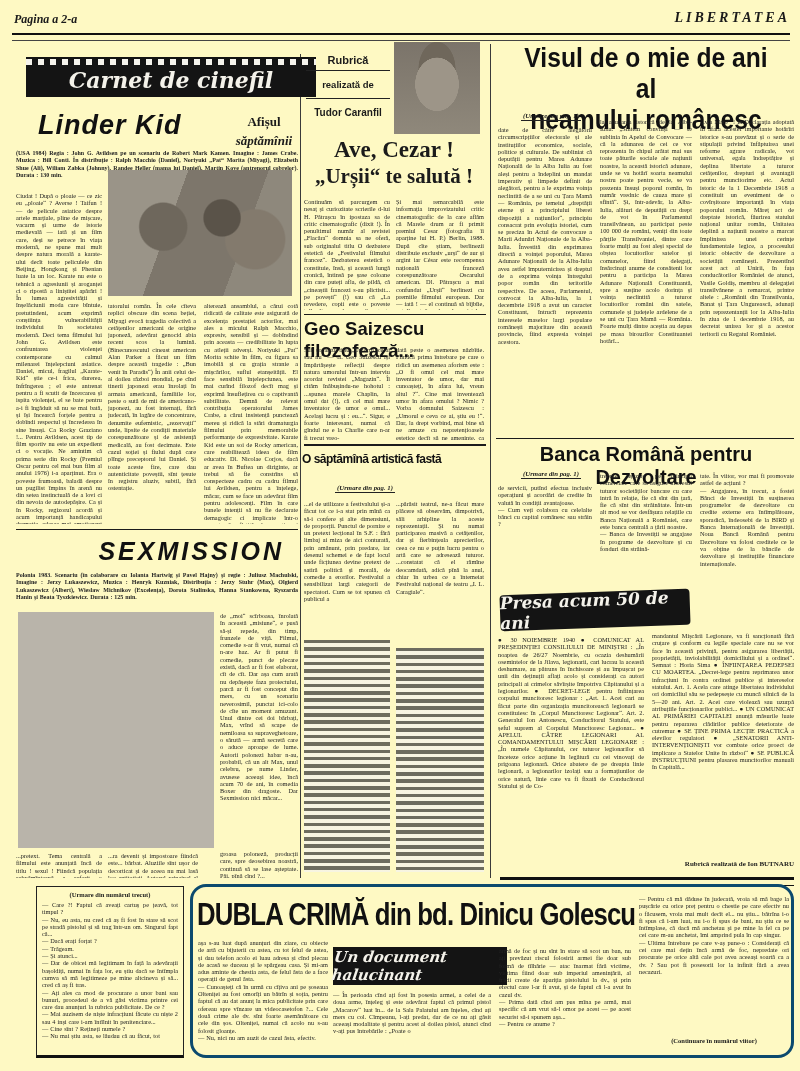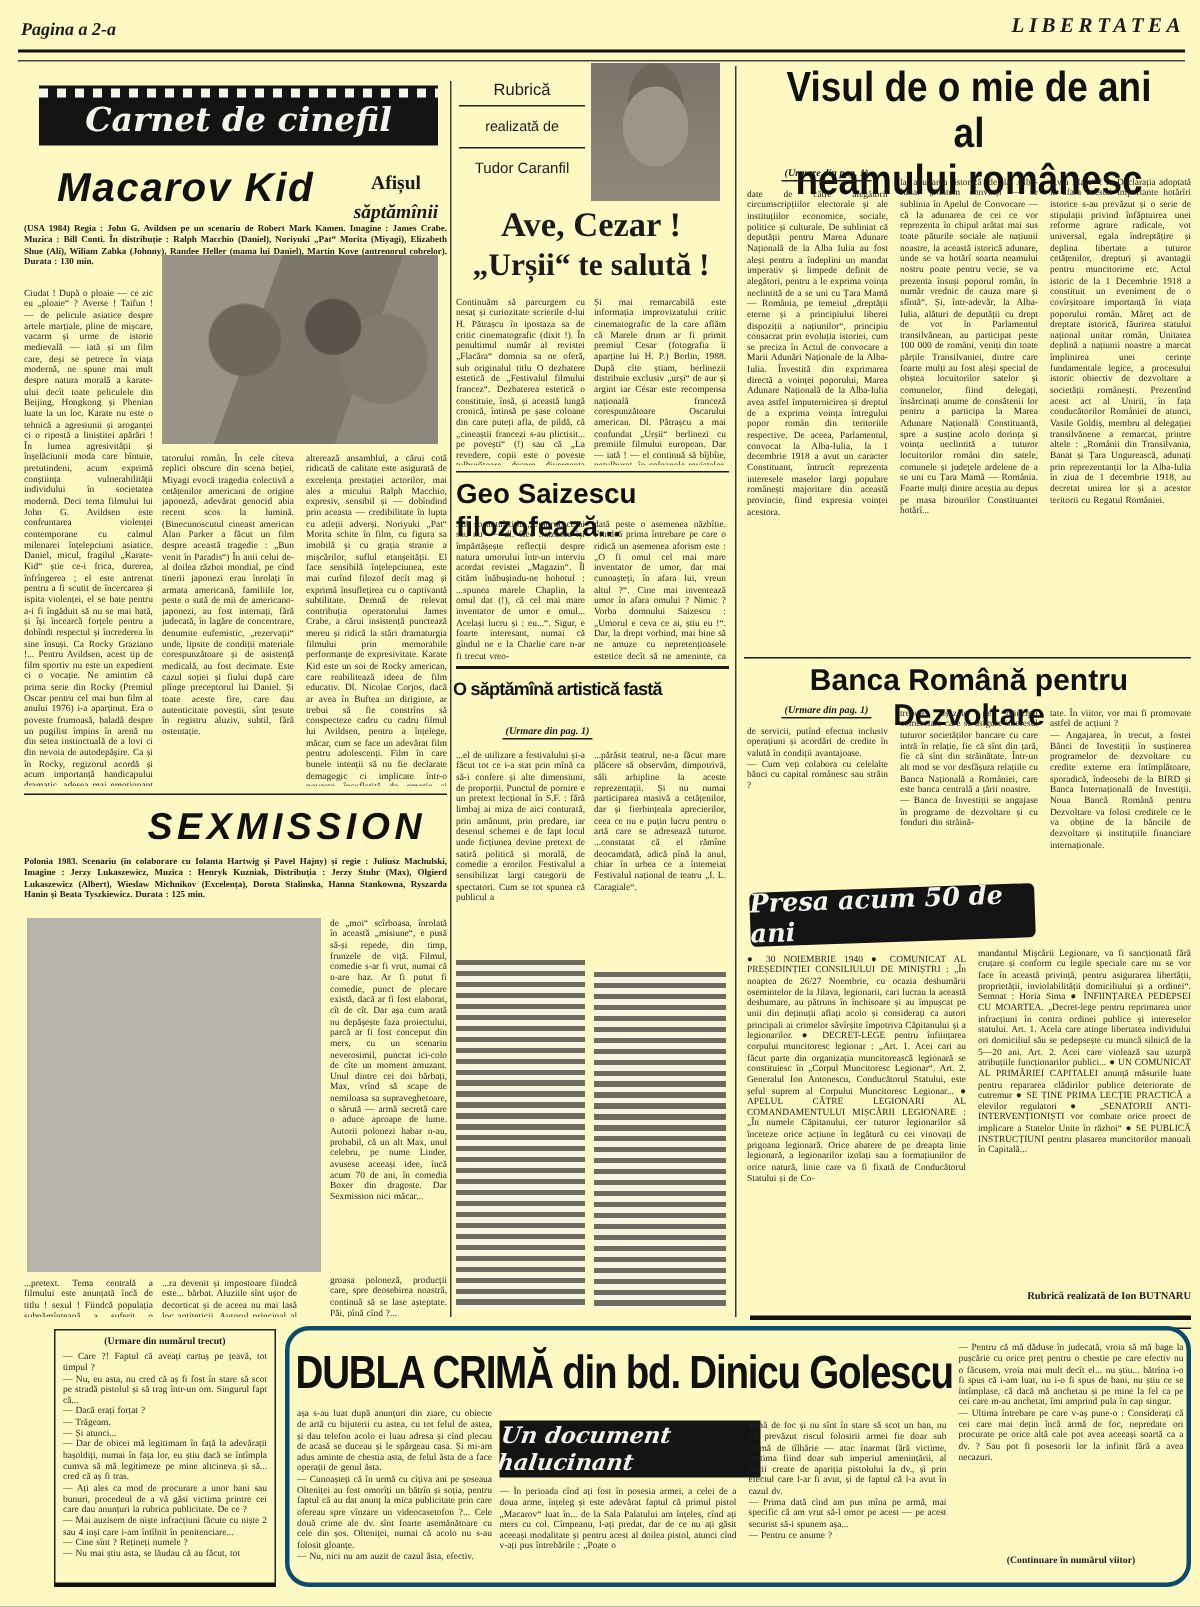--- a/index.html
+++ b/index.html
@@ -24,26 +24,26 @@
 
 <div id="page">
 
   <div class="abs" style="left:14px;top:12px;font-size:12px;font-weight:bold;font-style:italic;">Pagina a 2-a</div>
   <div class="abs" style="right:10px;top:10px;font-size:14px;font-weight:bold;font-style:italic;letter-spacing:3px;">LIBERTATEA</div>
   <div class="abs" style="left:12px;top:33px;width:778px;height:5px;border-top:2px solid #111;border-bottom:1px solid #444;"></div>
 
   <div class="abs vrule" style="left:300px;top:54px;height:824px;"></div>
   <div class="abs vrule" style="left:490px;top:44px;height:834px;"></div>
 
-  <div class="abs banner" style="left:26px;top:57px;width:266px;height:40px;">
+  <div class="abs banner" style="left:26px;top:57px;width:290px;height:40px;">
     <div class="abs" style="left:0;top:2px;width:100%;height:6px;background:repeating-linear-gradient(90deg,#f5f3ec 0 6px,#141414 6px 12px);"></div>
     <span class="script" style="font-size:22px;margin-top:6px;">Carnet de cinefil</span>
   </div>
 
-  <div class="abs headline-sans" style="left:38px;top:110px;width:190px;font-size:27px;font-style:italic;letter-spacing:1px;">Macarov Kid</div>
+  <div class="abs headline-sans" style="left:38px;top:110px;width:190px;font-size:27px;font-style:italic;letter-spacing:1px;">Linder Kid</div>
 
   <div class="abs" style="left:228px;top:112px;width:72px;text-align:center;font-weight:bold;font-size:13px;line-height:19px;">
     <div>Afișul</div>
     <div style="font-style:italic;">săptămînii</div>
   </div>
 
   <div class="abs col" style="left:16px;top:150px;width:282px;height:38px;font-weight:bold;font-size:6px;">(USA 1984) Regia : John G. Avildsen pe un scenariu de Robert Mark Kamen. Imagine : James Crabe. Muzica : Bill Conti. În distribuție : Ralph Macchio (Daniel), Noriyuki „Pat“ Morita (Miyagi), Elizabeth Shue (Ali), Wiliam Zabka (Johnny), Randee Heller (mama lui Daniel), Martin Kove (antrenorul cobrelor). Durata : 130 min.</div>
 
   <div class="abs col" style="left:16px;top:192px;width:86px;height:332px;">Ciudat ! După o ploaie — ce zic eu „ploaie“ ? Averse ! Taifun ! — de pelicule asiatice despre artele marțiale, pline de mișcare, vacarm și urme de istorie medievală — iată și un film care, deși se petrece în viața modernă, ne spune mai mult despre natura morală a karate-ului decît toate peliculele din Beijing, Hongkong și Phenian luate la un loc. Karate nu este o tehnică a agresiunii și aroganței ci o ripostă a liniștitei apărări ! În lumea agresivității și înșelăciunii moda care bîntuie, pretutindeni, acum exprimă conștiința vulnerabilității individului în societatea modernă. Deci tema filmului lui John G. Avildsen este confruntarea violenței contemporane cu calmul milenarei înțelepciuni asiatice. Daniel, micul, fragilul „Karate-Kid“ știe ce-i frica, durerea, înfrîngerea ; el este antrenat pentru a fi scutit de încercarea și ispita violenței, el se bate pentru a-i fi îngăduit să nu se mai bată, și își încearcă forțele pentru a dobîndi respectul și încrederea în sine însuși. Ca Rocky Graziano !... Pentru Avildsen, acest tip de film sportiv nu este un expedient ci o vocație. Ne amintim că prima serie din Rocky (Premiul Oscar pentru cel mai bun film al anului 1976) i-a aparținut. Era o poveste frumoasă, baladă despre un pugilist împins în arenă nu din setea instinctuală de a lovi ci din nevoia de autodepășire. Ca și în Rocky, regizorul acordă și acum importanță handicapului dramatic, adesea mai emoționant — pentru spectatorul atent — decît chiar concursul din arenă. Mama lui Daniel emigrează în paradisul californian în speranța că aici se va recicla profesional și va găsi o slujbă. În școala la care-și dă copilul, „clădire închinată adevărului, științei și toleranței“ băiatul e snopit în bătăie. Ali, fascinația lui Daniel, provine „de acasă“, cei doi sînt despărțiți nu numai de violența „cobrelor“ dar și de poligamia socială greu de depășit. „Sînt aluzii, în film, incomprehensibile“...</div>
 
@@ -61,21 +61,21 @@
 
   <div class="abs photo" style="left:18px;top:612px;width:196px;height:236px;
        background:radial-gradient(circle at 32% 28%,#5c564c 0 14%,transparent 15%),radial-gradient(circle at 62% 42%,#776f63 0 12%,transparent 13%),radial-gradient(circle at 45% 70%,#4e4albegin 0,#4e483f 0 20%,transparent 21%),linear-gradient(160deg,#8b8478 0 40%,#6b655a 40% 75%,#7d7669 75%);"></div>
 
   <div class="abs col" style="left:220px;top:612px;width:78px;height:236px;">de „moi“ scîrboasa, înrolată în această „misiune“, e pusă să-și repede, din timp, frunzele de viță. Filmul, comedie s-ar fi vrut, numai că n-are haz. Ar fi putut fi comedie, punct de plecare există, dacă ar fi fost elaborat, cît de cît. Dar așa cum arată nu depășește faza proiectului, parcă ar fi fost conceput din mers, cu un scenariu neverosimil, punctat ici-colo de cîte un moment amuzant. Unul dintre cei doi bărbați, Max, vrînd să scape de nemiloasa sa supraveghetoare, o sărută — armă secretă care o aduce aproape de lume. Autorii polonezi habar n-au, probabil, că un alt Max, unul celebru, pe nume Linder, avusese aceeași idee, încă acum 70 de ani, în comedia Boxer din dragoste. Dar Sexmission nici măcar...</div>
 
   <div class="abs col" style="left:16px;top:852px;width:86px;height:26px;">...pretext. Tema centrală a filmului este anunțată încă de titlu ! sexul ! Fiindcă populația subpămînteană a suferit o mutație biologică : a devenit</div>
   <div class="abs col" style="left:108px;top:852px;width:90px;height:26px;">...ra devenit și impostoare fiindcă este... bărbat. Aluziile sînt ușor de decorticat și de aceea nu mai lasă loc antiteticii. Autorul principal al filmu-</div>
   <div class="abs col" style="left:220px;top:850px;width:78px;height:28px;">groasa poloneză, producții care, spre deosebirea noastră, continuă să se lase așteptate. Păi, pînă cînd ?...</div>
 
-  <div class="abs" style="left:306px;top:50px;width:84px;text-align:center;font-weight:normal;font-family:'Liberation Sans',sans-serif;">
+  <div class="abs" style="left:306px;top:50px;width:84px;text-align:center;font-weight:bold;font-family:'Liberation Sans',sans-serif;">
     <div style="font-size:11px;padding:4px 0;">Rubrică</div>
     <div style="border-top:1px solid #222;font-size:9.5px;padding:8px 0;">realizată de</div>
     <div style="border-top:1px solid #222;font-size:10px;padding:8px 0;">Tudor Caranfil</div>
   </div>
 
   <div class="abs photo" style="left:394px;top:42px;width:86px;height:92px;
        background:radial-gradient(ellipse 42% 48% at 50% 46%,#9d9588 0 60%,transparent 61%),radial-gradient(ellipse at 50% 30%,#6f675b 0 30%,transparent 31%),linear-gradient(#7b746a,#8f887b);"></div>
 
   <div class="abs" style="left:302px;top:136px;width:184px;text-align:center;font-weight:bold;font-size:23px;line-height:27px;">
     <div>Ave, Cezar !</div>

